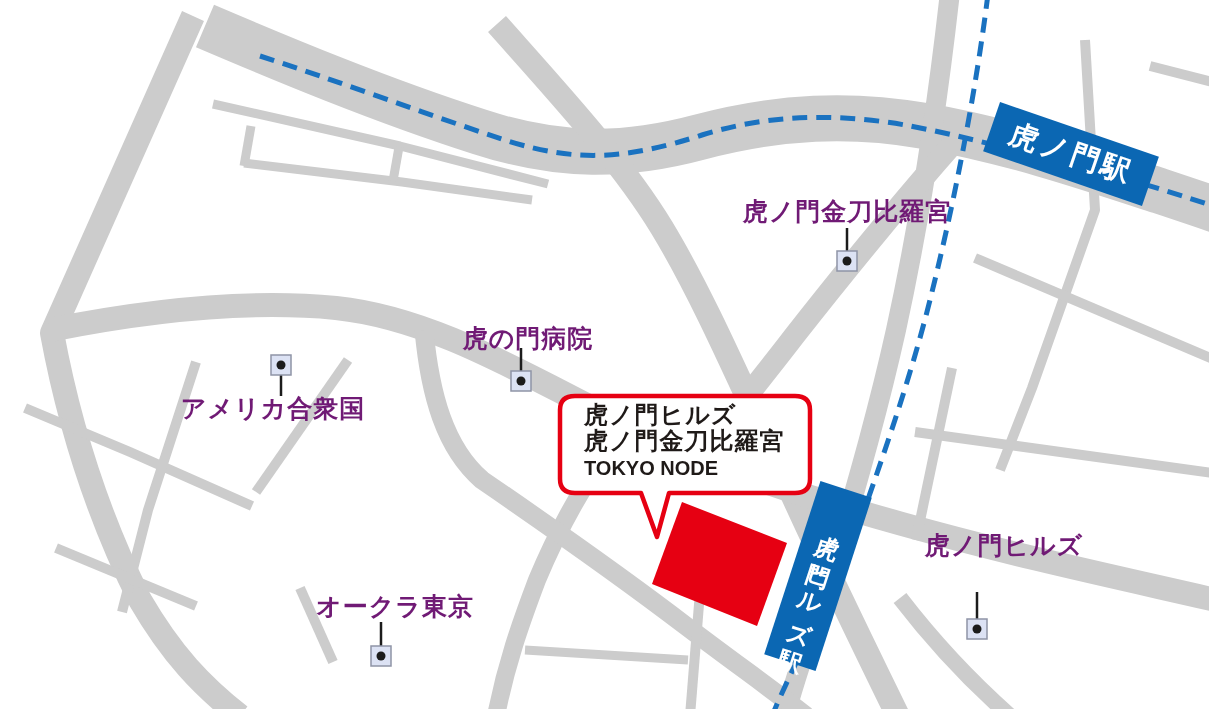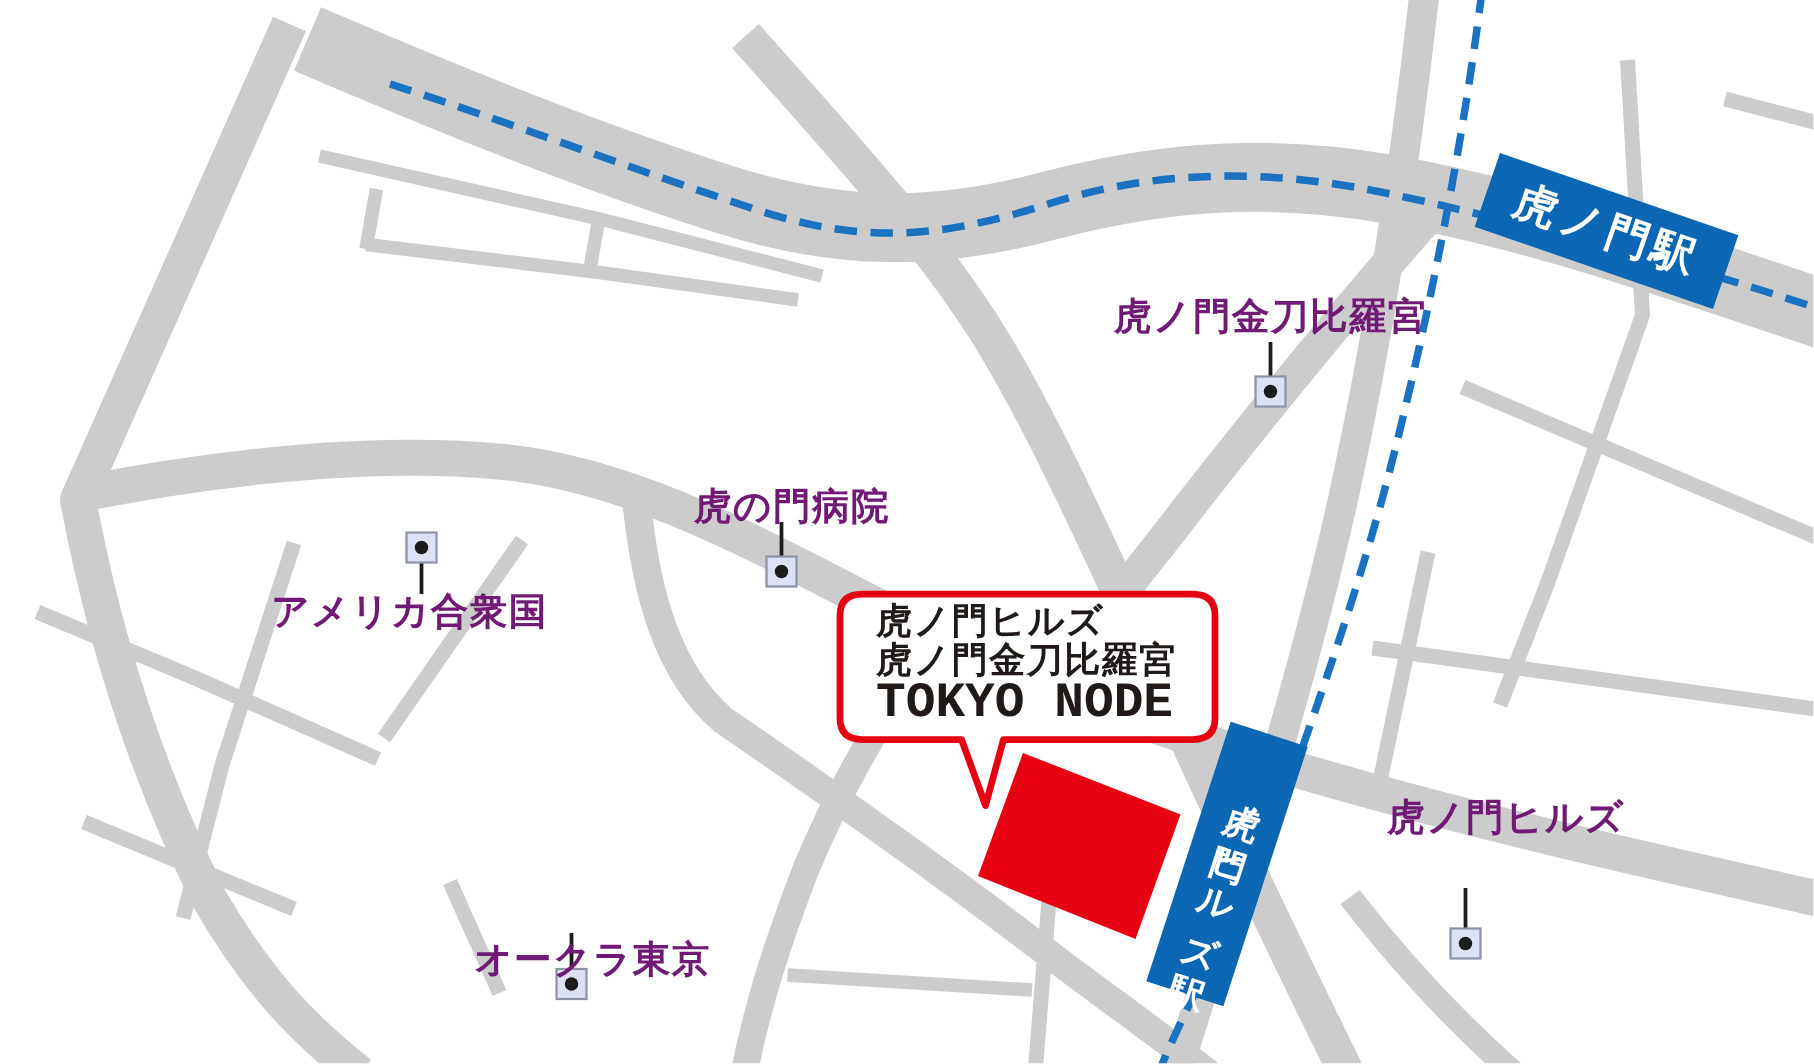--- a/index.html
+++ b/index.html
@@ -19,21 +19,21 @@
   }
   #station-toranomon{left:987px;top:128px;width:168px;height:52px;font-size:29px;transform:rotate(19deg);}
   #station-hills{
     left:791px;top:485px;width:54px;height:182px;font-size:24px;transform:rotate(18deg);
     writing-mode:vertical-rl;text-orientation:upright;letter-spacing:2px;
   }
   #callout-text{
     position:absolute;left:584px;top:402px;width:224px;color:#1f1a18;font-weight:700;text-align:left;
   }
   #callout-text .c1,#callout-text .c2{font-size:24px;line-height:26px;letter-spacing:1px;}
-  #callout-text .c3{font-size:33px;line-height:29px;letter-spacing:0px;font-family:Liberation Mono, monospace;}
+  #callout-text .c3{font-size:20px;line-height:29px;letter-spacing:0px;}
 </style>
 </head>
 <body>
 
 <div id="map-canvas">
 
   <svg id="road-layer" viewBox="0 0 1209 709" xmlns="http://www.w3.org/2000/svg">
 
     <g fill="none" stroke-linejoin="round" stroke="#cccccc">
       <path stroke-width="46" d="M 205,26 C 280,58 380,100 480,132 C 560,158 625,157 700,137 C 780,116 850,113 925,126 C 1010,141 1090,168 1160,191 C 1190,201 1208,207 1222,212"></path>
@@ -106,21 +106,21 @@
   </div>
   <div id="station-hills" class="station-box">
     <span>虎ノ門ヒルズ駅</span>
   </div>
 
   <div class="map-label lbl-1" style="left:847px;top:197px;">虎ノ門金刀比羅宮</div>
   <div class="map-label lbl-1" style="left:528px;top:324px;">虎の門病院</div>
   <div class="map-label lbl-1" style="left:273px;top:394px;text-align:center;">
     <div>アメリカ合衆国</div>
   </div>
-  <div class="map-label lbl-1" style="left:395px;top:626px;text-align:center;">オークラ東京</div>
+  <div class="map-label lbl-1" style="left:395px;top:592px;text-align:center;">オークラ東京</div>
   <div class="map-label lbl-1" style="left:1004px;top:531px;">
     <div>虎ノ門ヒルズ</div>
   </div>
 
   <div id="callout-text">
     <div class="c1">虎ノ門ヒルズ</div>
     <div class="c2">虎ノ門金刀比羅宮</div>
     <div class="c3">TOKYO NODE</div>
   </div>
 

